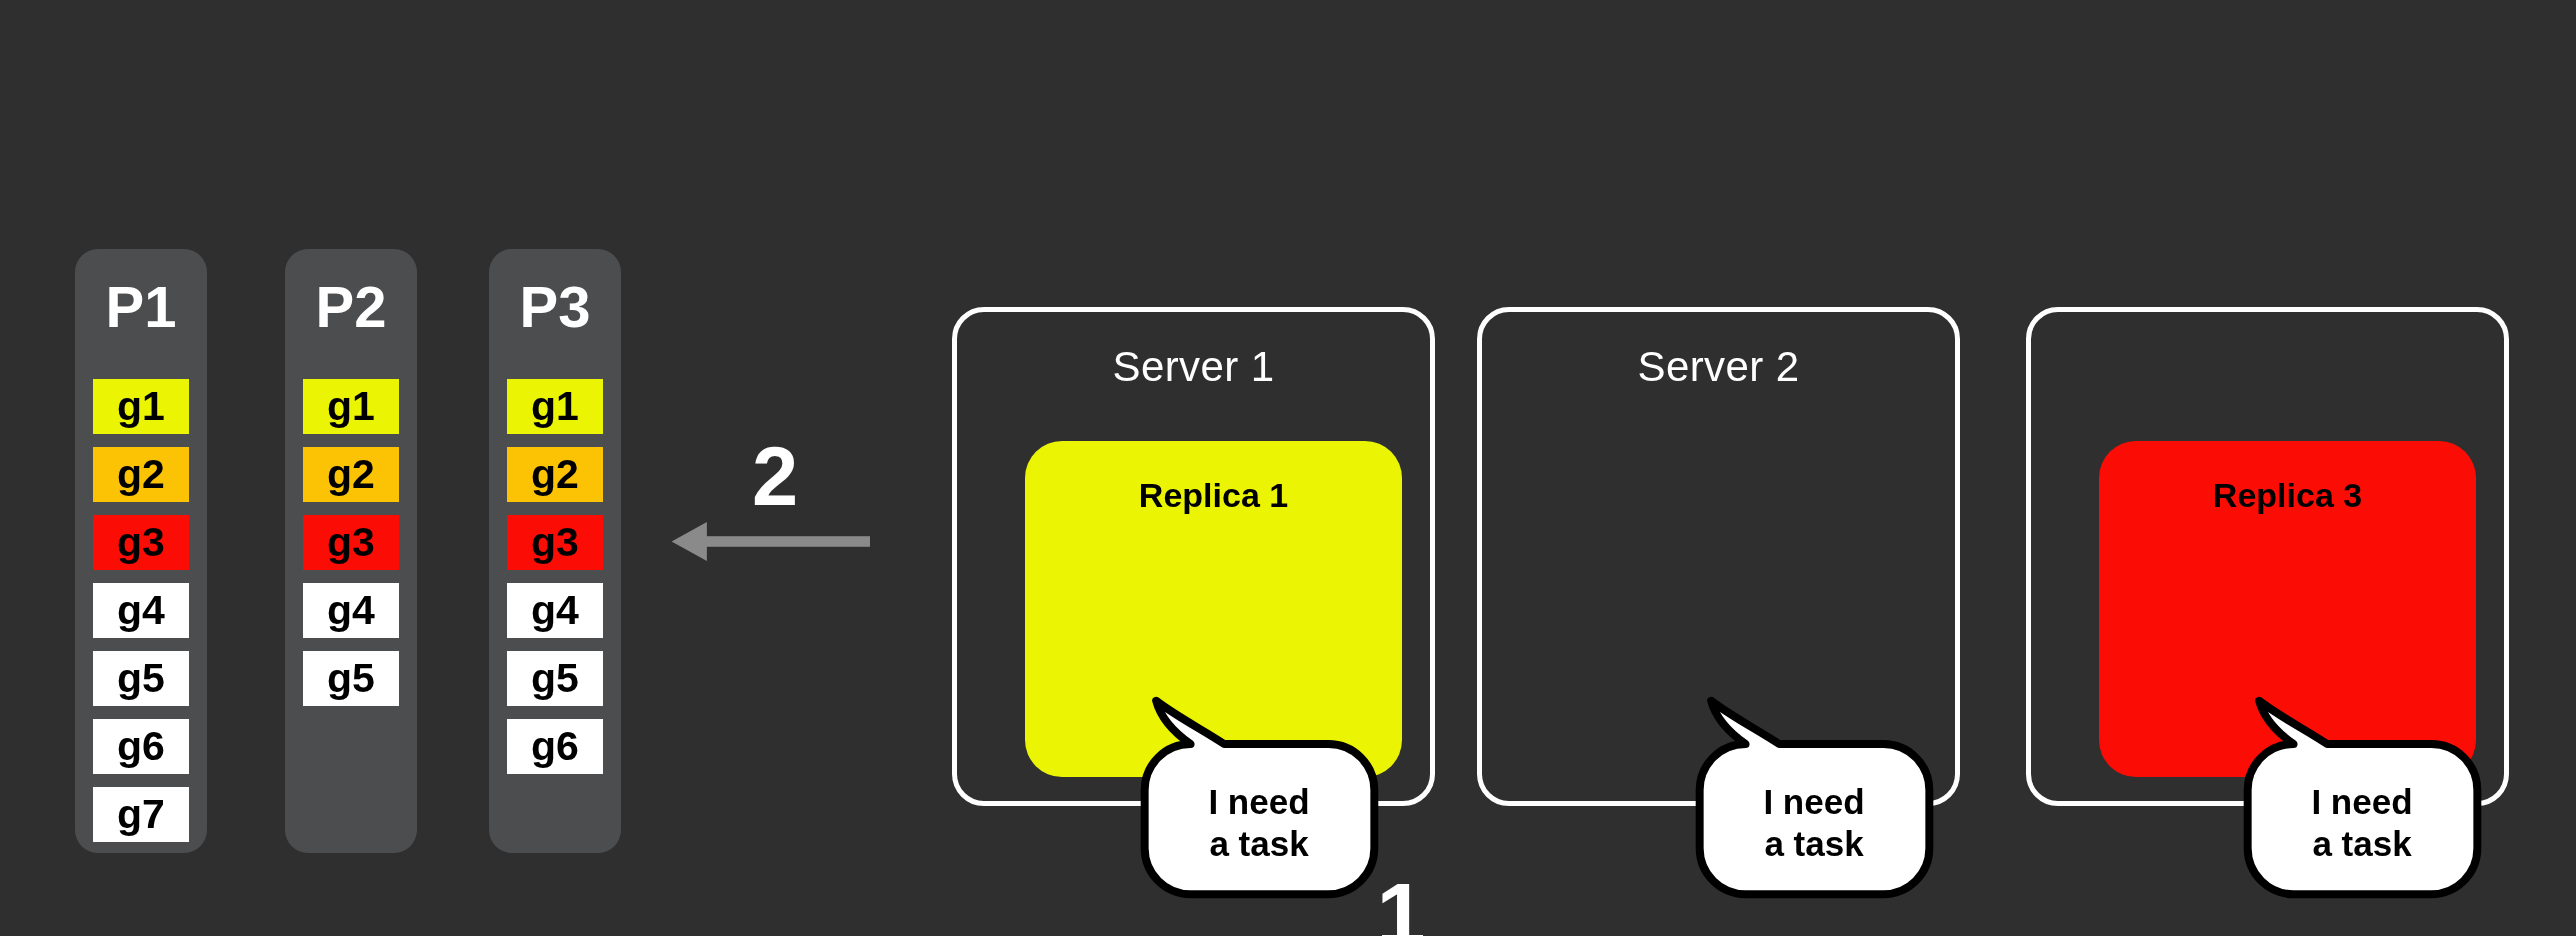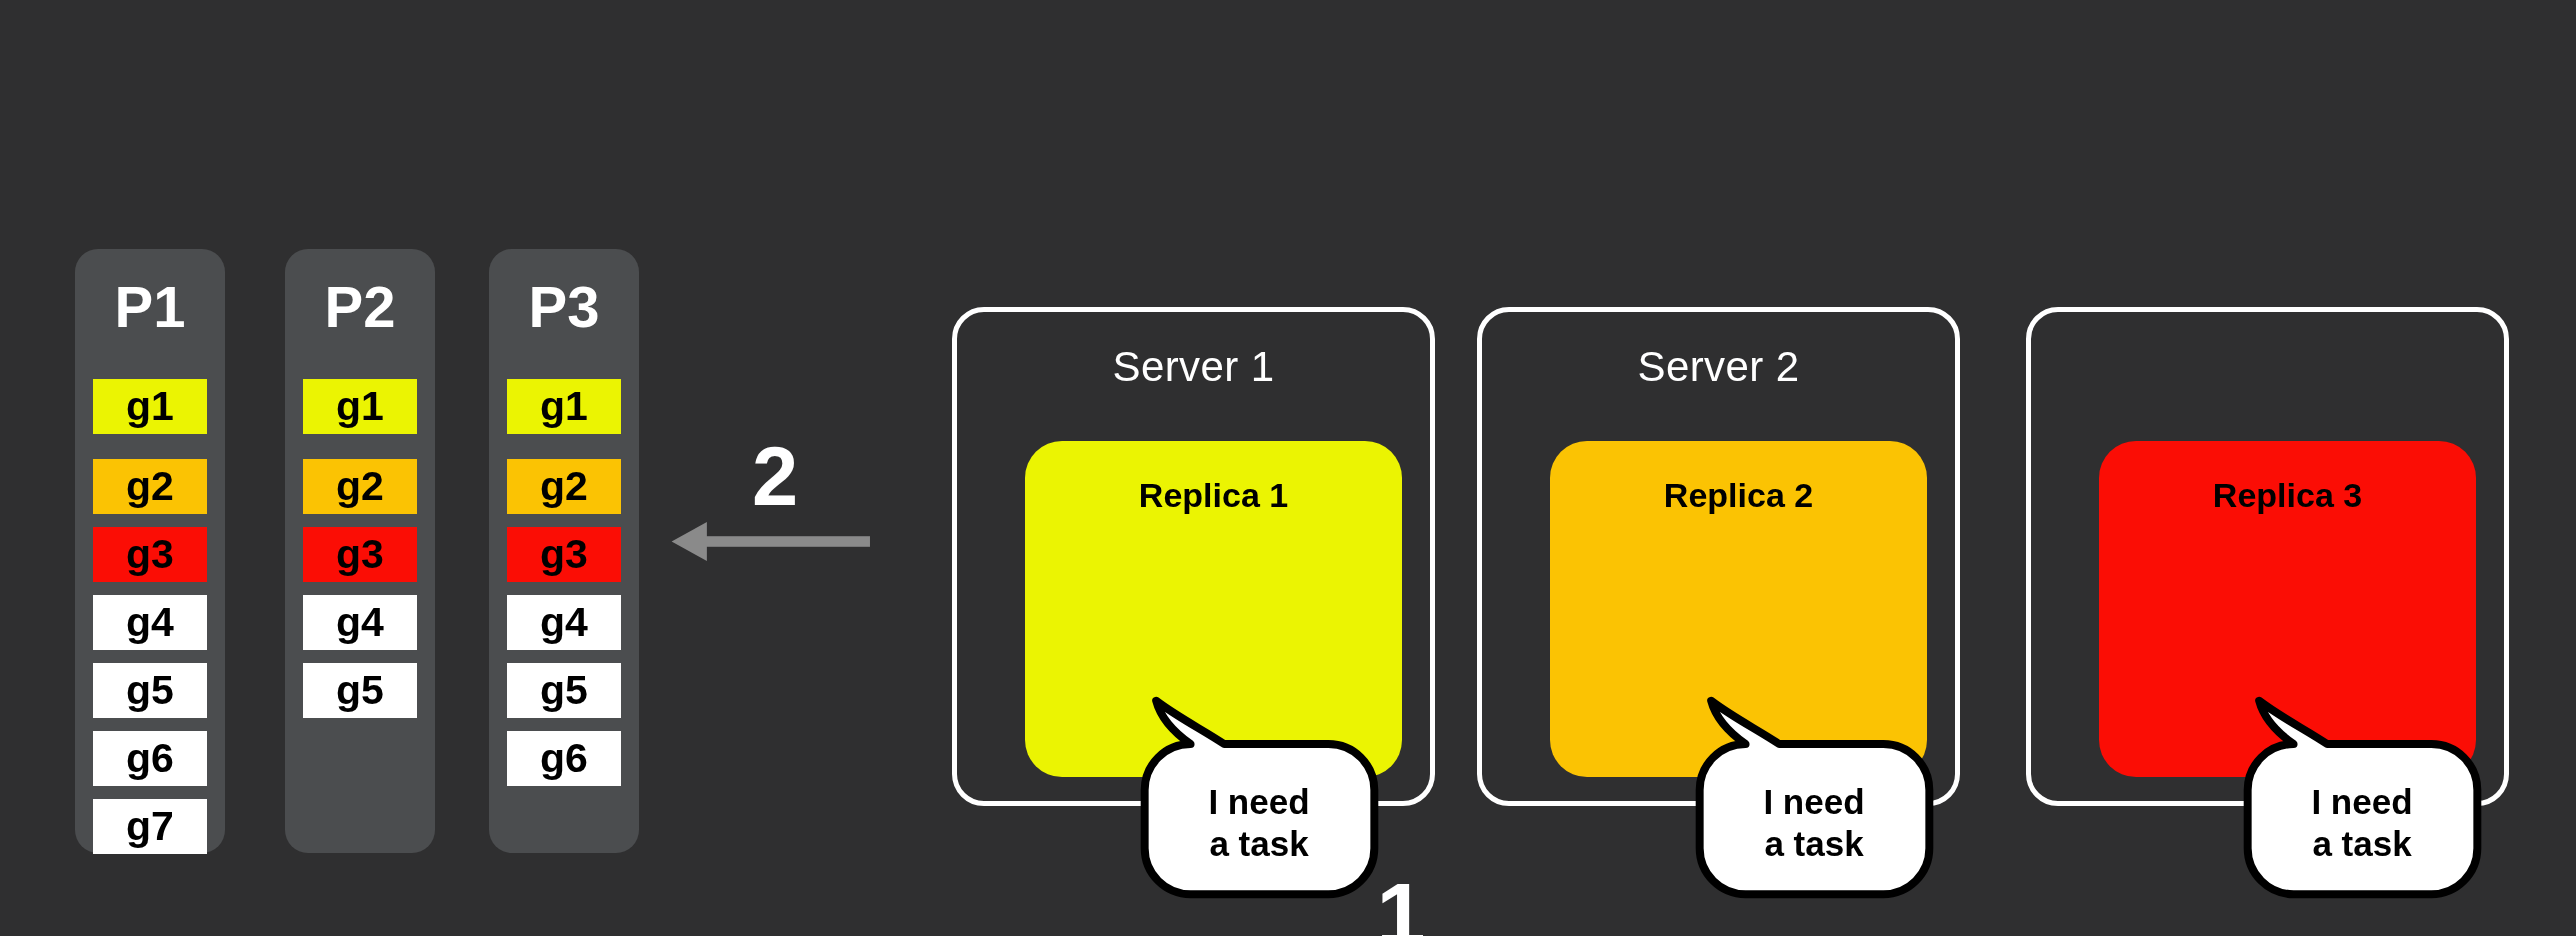--- a/index.html
+++ b/index.html
@@ -8,21 +8,21 @@
     background: var(--background, #2f2f30);
     font-family: "Liberation Sans", sans-serif;
     position: relative;
   }
   .canvas { position: absolute; left: 0; top: 0; width: 2576px; height: 937px; }
 
   
   .partition {
     position: absolute;
     top: 249px;
-    width: 150px;
+    width: 132px;
     height: 604px;
     background: var(--column_bg, #4b4d4f);
     border-radius: 23px;
   }
   .partition-title {
     position: absolute;
     top: 26.5px; left: 0; right: 0;
     text-align: center;
     font-size: 58px;
     line-height: 62px;
@@ -39,21 +39,21 @@
   .task {
     height: 55px;
     background: var(--white, #fff);
     color: #000;
     font-size: 41px;
     font-weight: bold;
     text-align: center;
     line-height: 55px;
   }
   .task[data-color="yellow"]  { background: var(--yellow, #ebf402); }
-  .task[data-color="amber"]   { background: var(--amber, #fbc303); margin-top: 12px; }
+  .task[data-color="amber"]   { background: var(--amber, #fbc303); }
   .task[data-color="red"]     { background: var(--red, #fb0d05); }
   .task[data-color="white"]   { background: var(--white, #ffffff); }
 
   
   .step2-label {
     position: absolute;
     left: 722px; top: 435px;
     width: 106px;
     text-align: center;
     font-size: 83px;
@@ -182,23 +182,20 @@
 
   <section class="server" style="left:952px">
     <h2 class="server-title">Server 1</h2>
     <div class="replica" data-color="yellow">
       <span class="replica-title">Replica 1</span>
     </div>
   </section>
 
   <section class="server" style="left:1477px">
     <h2 class="server-title">Server 2</h2>
-    <div class="replica" data-color="amber">
-      <span class="replica-title">Replica 2</span>
-    </div>
   </section>
 
   <section class="server" style="left:2026px">
     <div class="replica" data-color="red">
       <span class="replica-title">Replica 3</span>
     </div>
   </section>
 
   <svg class="bubble-svg" style="left:1127px;top:689px" viewBox="0 0 300 245">
     <path class="bubble-shape" d="M33,13 C58,32 86,46 110,62 L228,62 A52,52 0 0 1 280,114 L280,180 A52,52 0 0 1 228,232 L72,232 A52,52 0 0 1 20,180 L20,114 A52,52 0 0 1 72,62 C52,48 38,32 33,13 Z"></path>

